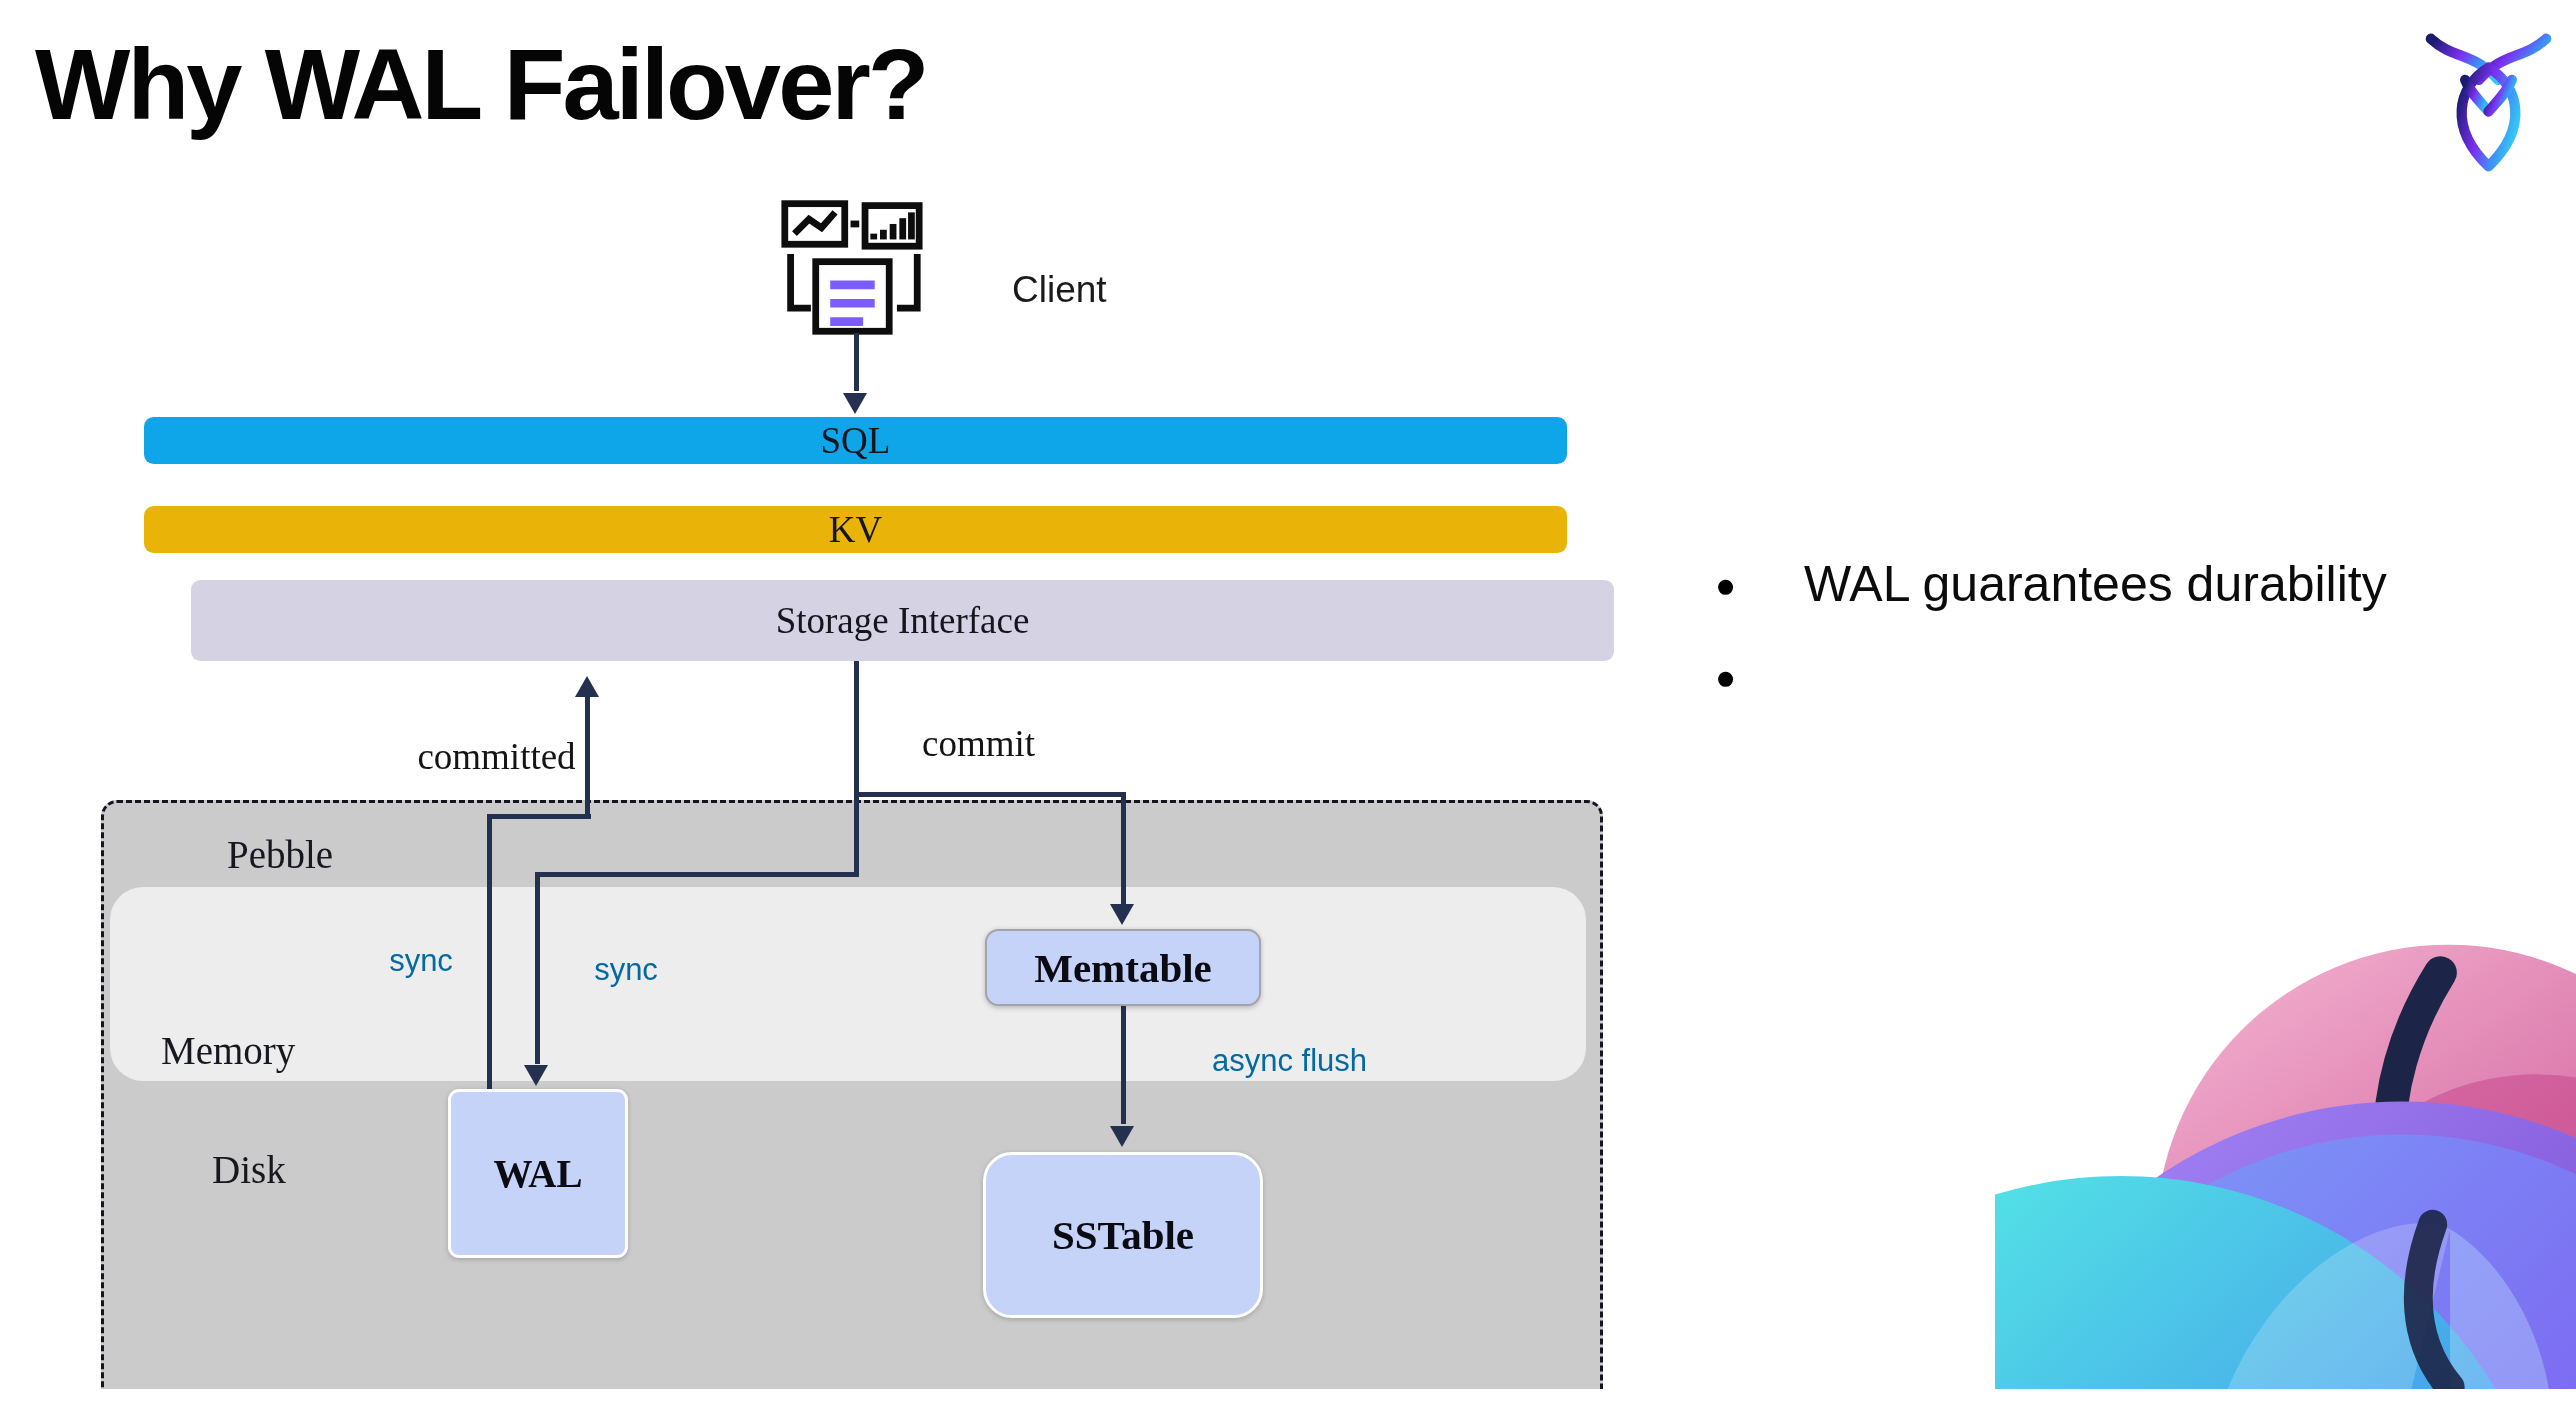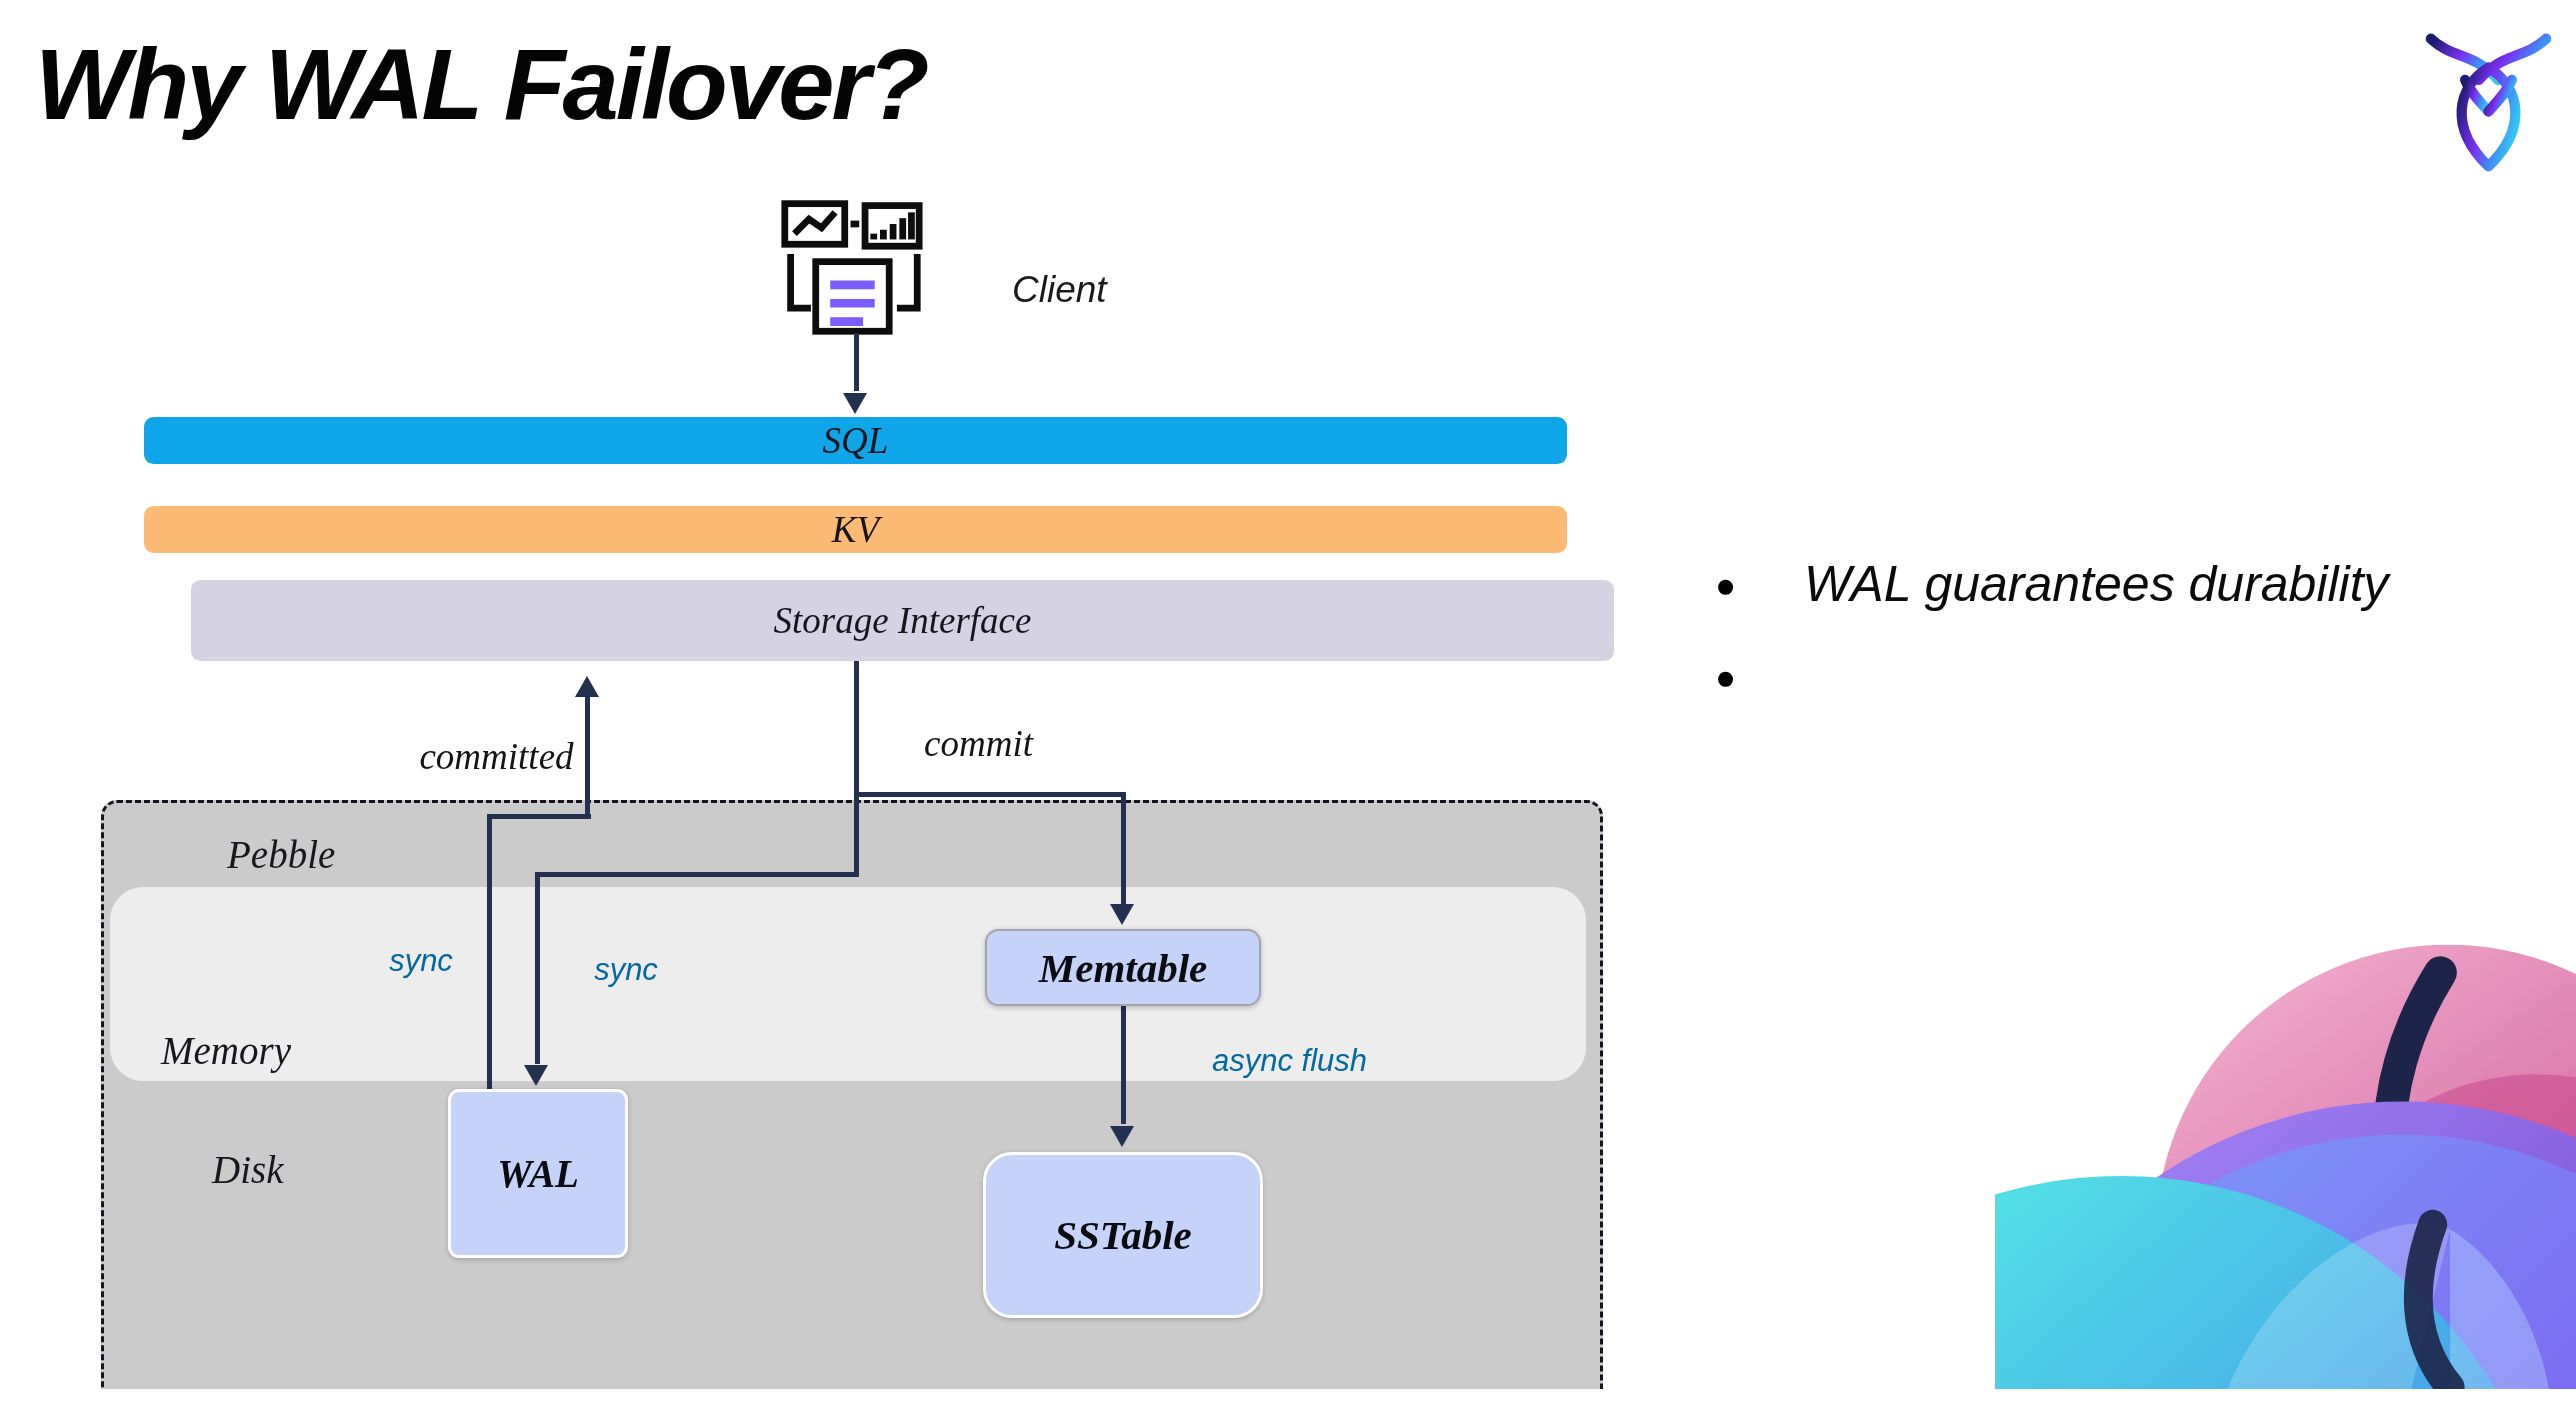--- a/index.html
+++ b/index.html
@@ -1,18 +1,18 @@
 <!DOCTYPE html>
 <html style="--c-arrow: #24304F; --c-box: #C6D3F8; --c-pebble: #CBCBCB; --c-memory: #EDEDED;"><head>
 <meta charset="utf-8">
 <style>
   * { margin:0; padding:0; box-sizing:border-box; }
   html,body { width:2576px; height:1415px; overflow:hidden; background:#ffffff;
               font-family:"Liberation Sans", sans-serif; }
-  .slide { position:relative; width:2576px; height:1389px; background:#fff; overflow:hidden;font-style:italic; }
+  .slide { position:relative; width:2576px; height:1389px; background:#fff; overflow:hidden; }
 
   .title { position:absolute; left:35px; top:27px; font-size:101px; font-weight:800;
            letter-spacing:-2.9px; color:#050505; font-family:"Liberation Sans", sans-serif; }
 
   
   .bar { position:absolute; left:144px; width:1423px; border-radius:9.7px;
          display:flex; align-items:center; justify-content:center;
          font-family:"Liberation Serif", serif; font-size:37px; color:#15151e; }
   .bar-sql { top:417px; height:47px; }
   .bar-kv { top:506px; height:47px; }
@@ -120,21 +120,21 @@
       <line x1="53" y1="94" x2="99" y2="94"></line>
       <line x1="53" y1="113" x2="99" y2="113"></line>
       <line x1="53" y1="132" x2="87" y2="132"></line>
     </g>
   </svg>
   <div class="client-label">Client</div>
 
   <div class="bar bar-sql" style="background-color: #0ea5e9;">
     <span>SQL</span>
   </div>
-  <div class="bar bar-kv" style="background-color: #fdba74;">
+  <div class="bar bar-kv" style="background-color: #eab308;">
     <span>KV</span>
   </div>
   <div class="bar bar-storage" style="background-color: rgb(213, 210, 227);">
     <span>Storage Interface</span>
   </div>
 
   <div class="pebble">
     <div class="memory-band"></div>
     <div class="pebble-label">Pebble</div>
     <div class="memory-label">Memory</div>

